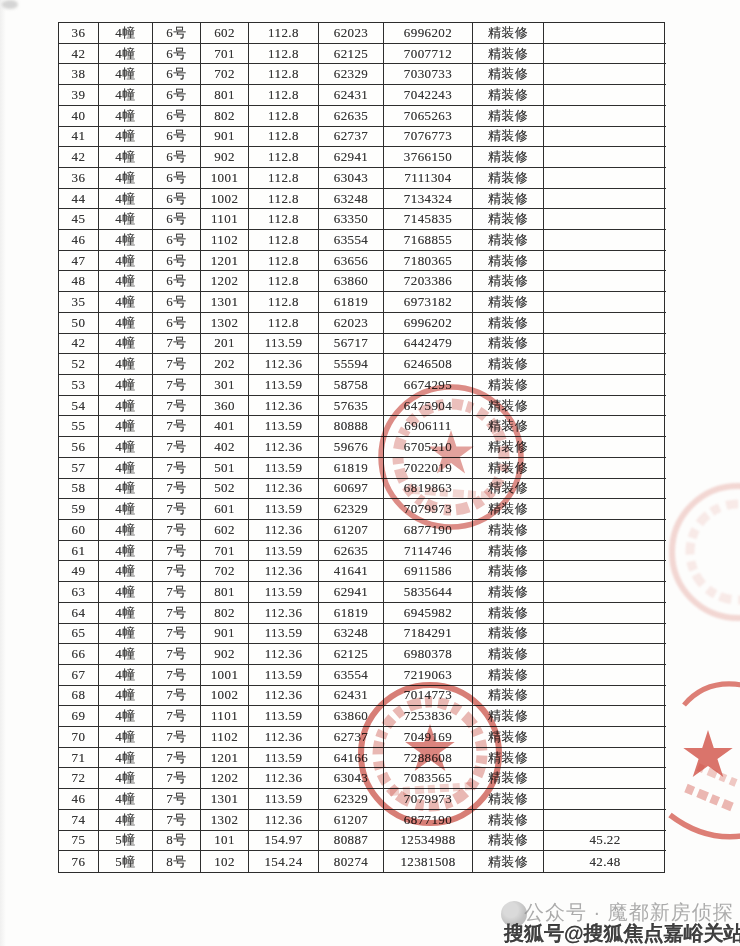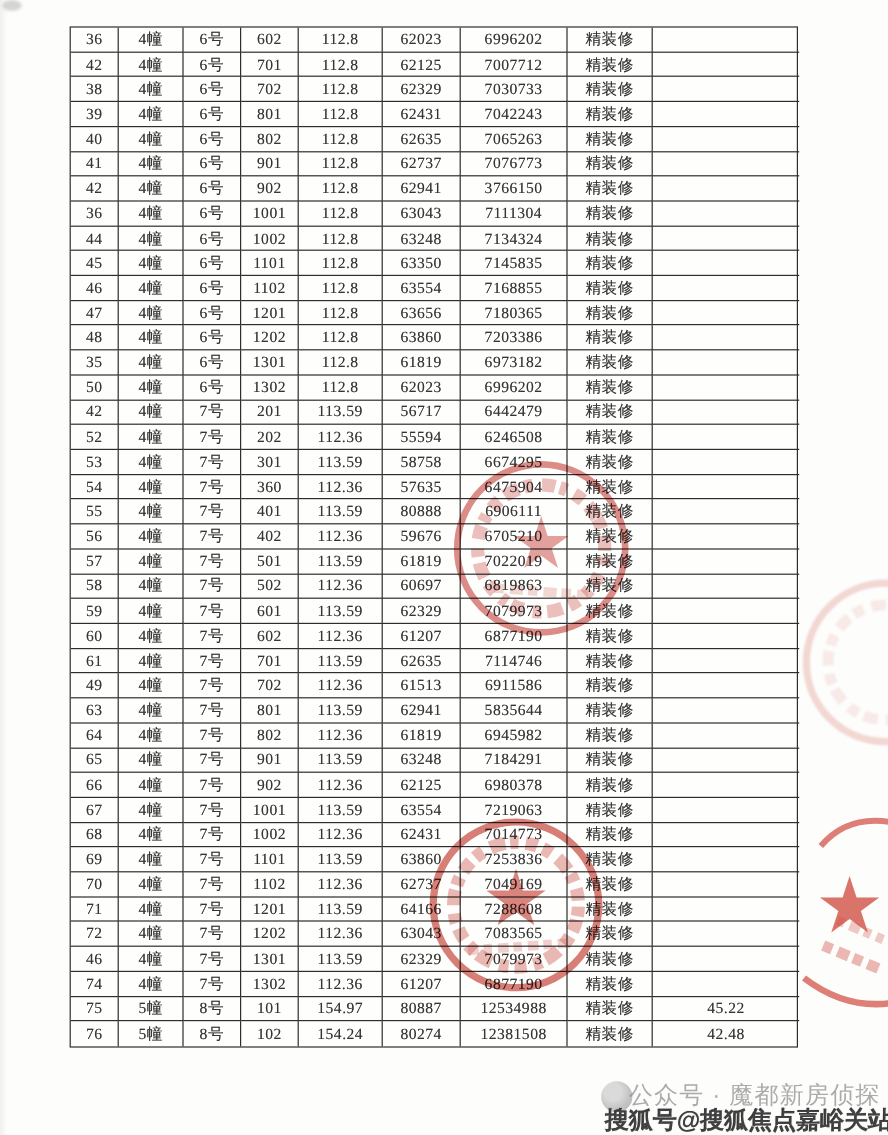--- a/index.html
+++ b/index.html
@@ -385,21 +385,21 @@
     <div class="cell">精装修</div>
     <div class="cell"></div>
   </div>
 
   <div class="trow">
     <div class="cell">49</div>
     <div class="cell">4幢</div>
     <div class="cell">7号</div>
     <div class="cell">702</div>
     <div class="cell">112.36</div>
-    <div class="cell">61513</div>
+    <div class="cell">41641</div>
     <div class="cell">6911586</div>
     <div class="cell">精装修</div>
     <div class="cell"></div>
   </div>
 
   <div class="trow">
     <div class="cell">63</div>
     <div class="cell">4幢</div>
     <div class="cell">7号</div>
     <div class="cell">801</div>

